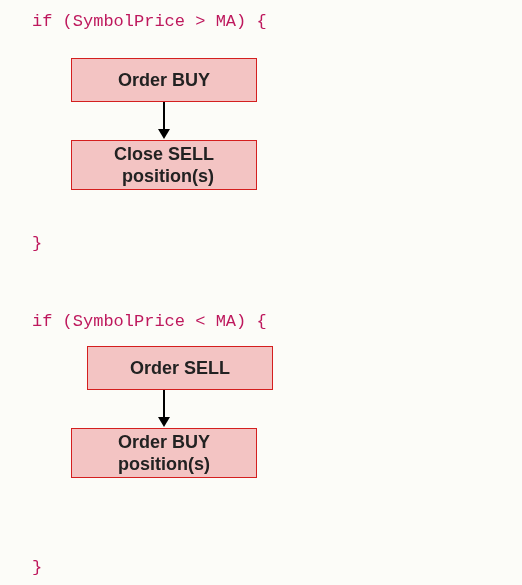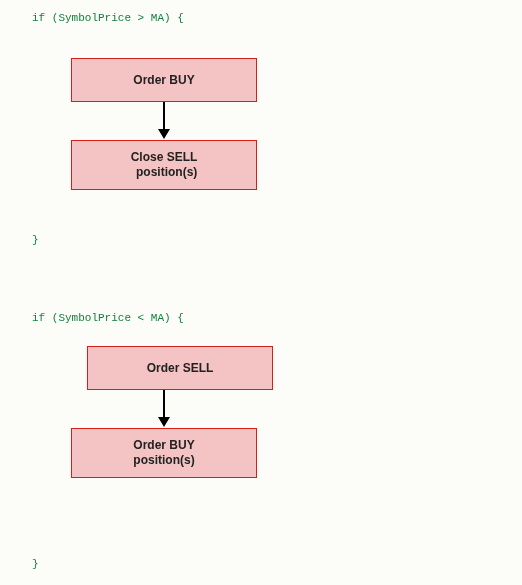--- a/index.html
+++ b/index.html
@@ -10,31 +10,31 @@
     height: 585px;
     font-family: Consolas, "Courier New", monospace;
   }
   .diagram {
     position: relative;
     width: 522px;
     height: 585px;
   }
   .code-line {
     position: absolute;
-    font-size: 11px;
-    color: #15803d;
+    font-size: 17px;
+    color: #be185d;
     white-space: pre;
   }
   .box {
     position: absolute;
     background: #f3c4c3;
     border: 1.5px solid #d41f1f;
     text-align: center;
     font-family: Arial, Helvetica, sans-serif;
-    font-size: 12px;
+    font-size: 18px;
     font-weight: bold;
     color: #222;
     display: flex;
     align-items: center;
     justify-content: center;
     line-height: 1.25;
     box-sizing: border-box;
     padding: 4px 8px;
   }
   .arrow {

